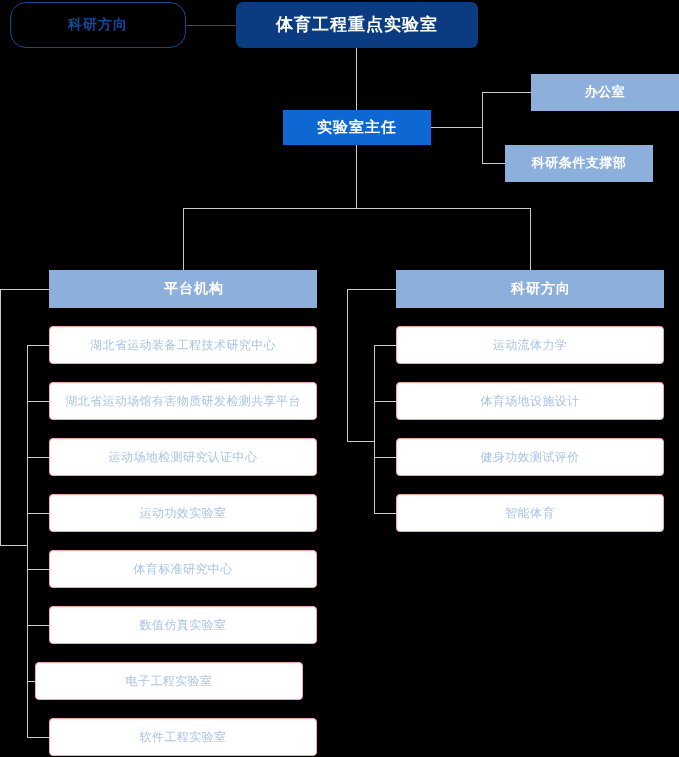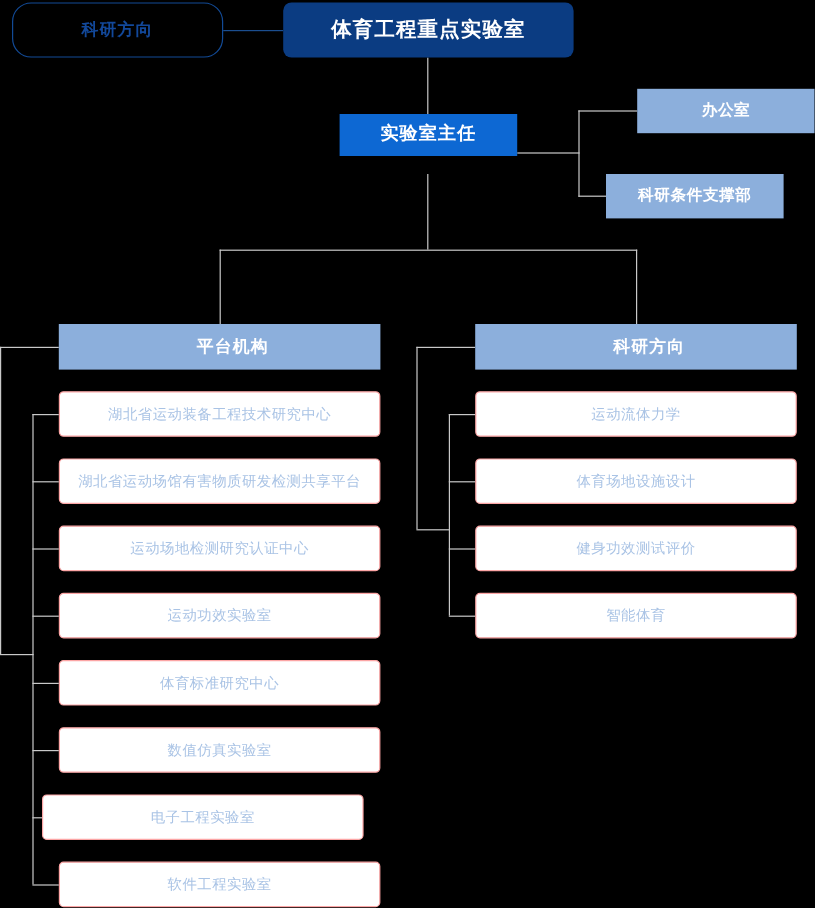--- a/index.html
+++ b/index.html
@@ -132,21 +132,21 @@
   <div class="line h" style="left:374px;top:513px;width:22px;"></div>
 
   <div class="node committee" style="left:10px;top:2px;width:176px;height:46px;">
     <span>科研方向</span>
   </div>
 
   <div class="node root" style="left:236px;top:2px;width:242px;height:46px;">
     <span>体育工程重点实验室</span>
   </div>
 
-  <div class="node director" style="left:283px;top:95px;width:148px;height:35px;">
+  <div class="node director" style="left:283px;top:110px;width:148px;height:35px;">
     <span>实验室主任</span>
   </div>
 
   <div class="node dept" style="left:531px;top:74px;width:148px;height:37px;">
     <span>办公室</span>
   </div>
 
   <div class="node dept" style="left:505px;top:145px;width:148px;height:37px;">
     <span>科研条件支撑部</span>
   </div>

